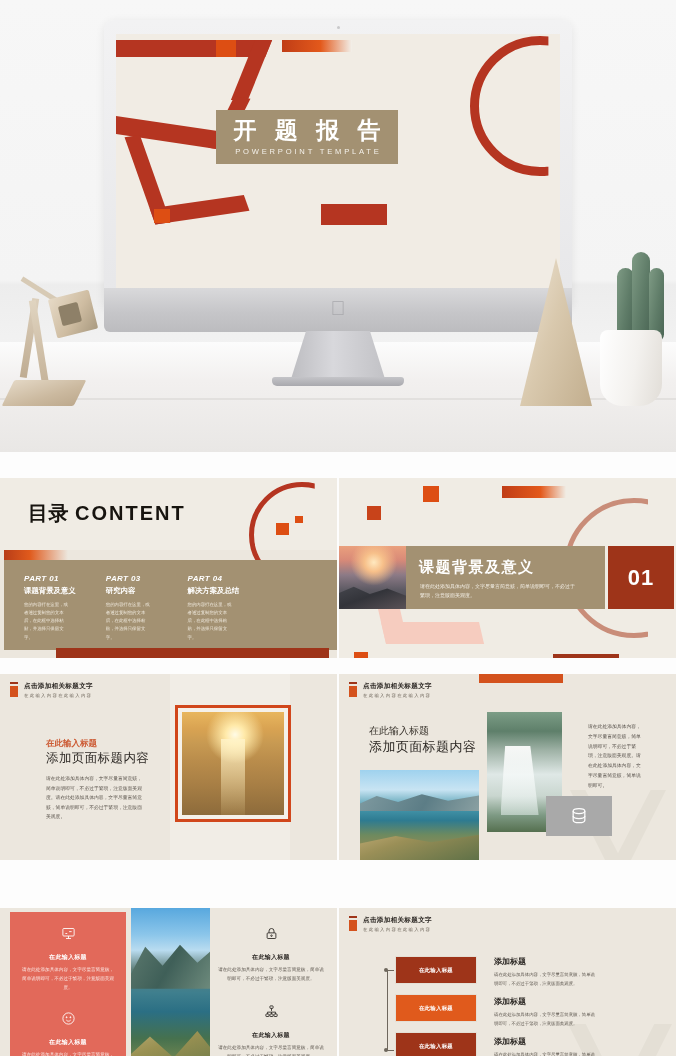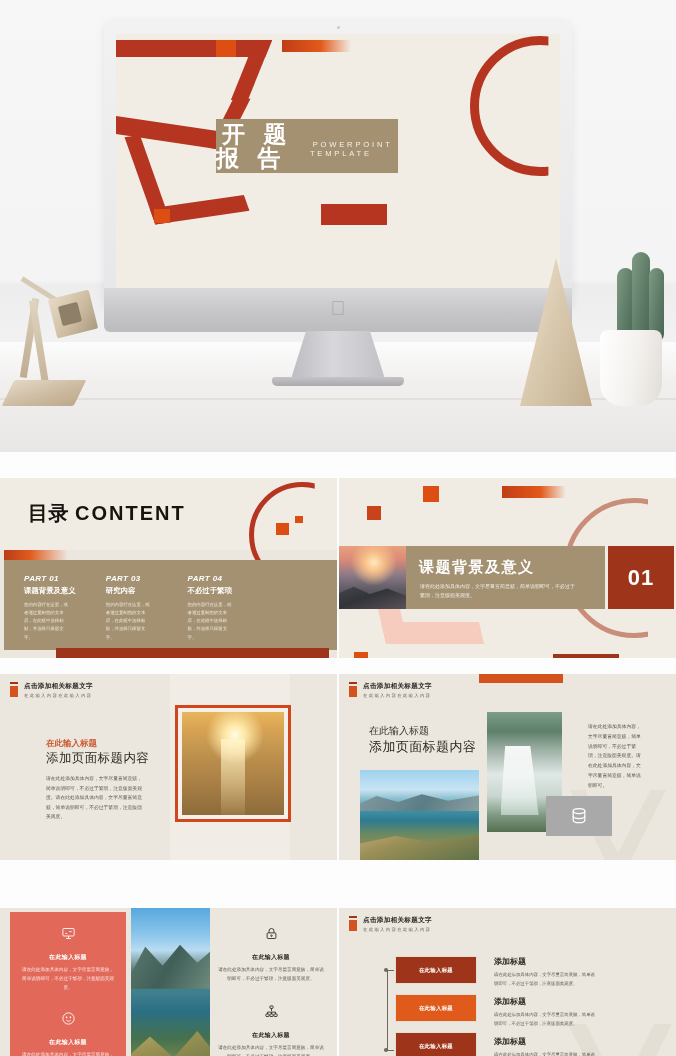--- a/index.html
+++ b/index.html
@@ -85,22 +85,22 @@
   }
   .s1-sq-a { position: absolute; left: 100px; top: 6px; width: 20px; height: 17px; background: #dd4e13; }
   .s1-sq-b {
     position: absolute; left: 166px; top: 6px; width: 70px; height: 12px;
     background: linear-gradient(90deg,#c03d16 0%,#e3591b 55%,#f2f0ea 100%);
   }
   .s1-sq-c { position: absolute; left: 38px; top: 175px; width: 16px; height: 14px; background: #dd4e13; }
   .s1-sq-d { position: absolute; left: 205px; top: 170px; width: 66px; height: 21px; background: #b53521; }
   .s1-titlebox {
     position: absolute; left: 100px; top: 76px; width: 182px; height: 54px;
-    background: #a39172; display: flex; flex-direction: row;
-    align-items: center; justify-content: center; margin-top: 9px;
+    background: #a39172; display: flex; flex-direction: column;
+    align-items: center; justify-content: center;
   }
   .s1-title-cn {
     color: #ffffff; font-size: 23px; font-weight: 700; letter-spacing: 6px;
     text-indent: 6px; line-height: 1.05;
   }
   .s1-title-en {
     color: #f4f1ea; font-size: 7.6px; letter-spacing: 2.8px; margin-top: 5px;
     text-indent: 2.8px;
   }
   
@@ -414,21 +414,21 @@
           <div class="s2-sub">课题背景及意义</div>
           <div class="s2-desc">您的内容打在这里，或者通过复制您的文本后，在此框中选择粘贴，并选择只保留文字。</div>
         </div>
         <div class="s2-col">
           <div class="s2-part">PART 03</div>
           <div class="s2-sub">研究内容</div>
           <div class="s2-desc">您的内容打在这里，或者通过复制您的文本后，在此框中选择粘贴，并选择只保留文字。</div>
         </div>
         <div class="s2-col">
           <div class="s2-part">PART 04</div>
-          <div class="s2-sub">不必过于繁琐</div>
+          <div class="s2-sub">解决方案及总结</div>
           <div class="s2-desc">您的内容打在这里，或者通过复制您的文本后，在此框中选择粘贴，并选择只保留文字。</div>
         </div>
       </div>
       <div class="s2-bottom"></div>
     </div>
 
     <div class="slide">
       <div class="s3-bg"></div>
       <div class="s3-v"></div>
       <div class="s3-ring"></div>

